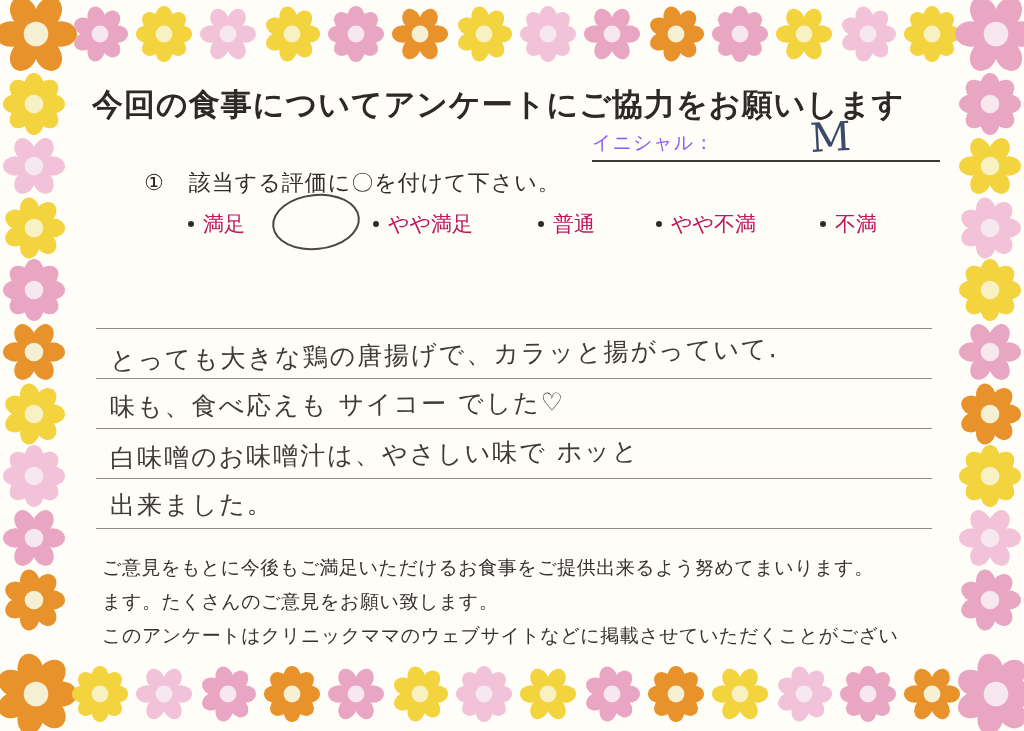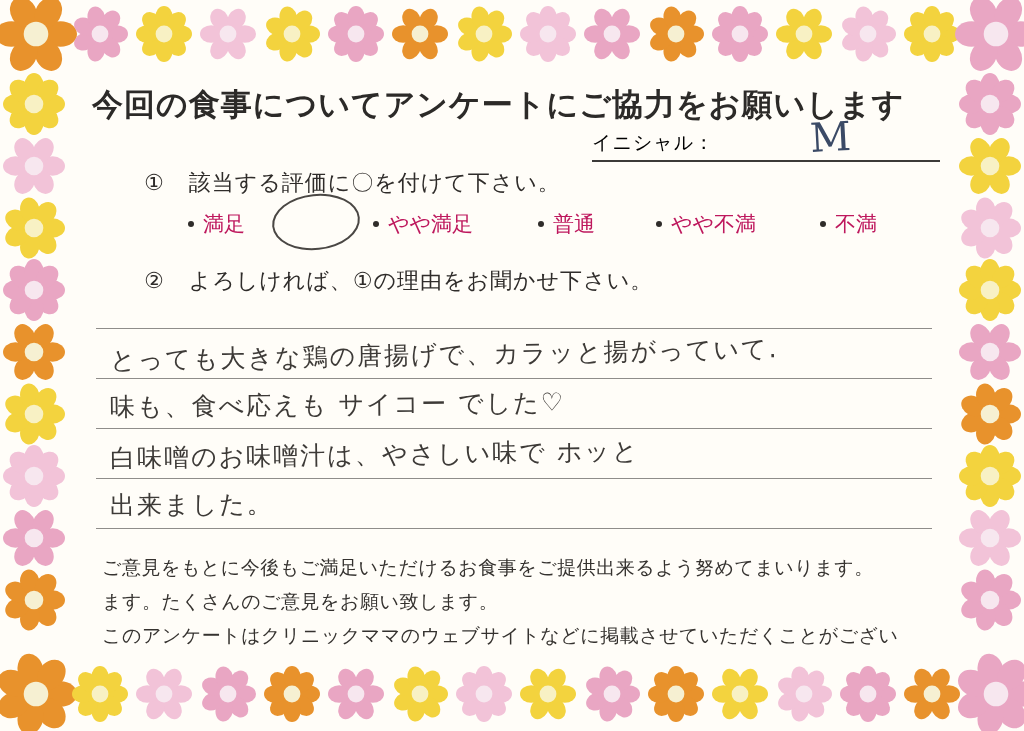--- a/index.html
+++ b/index.html
@@ -56,21 +56,21 @@
     top: 62px;
     width: 350px;
     height: 40px;
   }
   .initial-label {
     position: absolute;
     left: 0;
     top: 6px;
     font-family: Liberation Mono, monospace;
     font-size: 19px;
-    color: #000000;
+    color: #8b5cf6;
     letter-spacing: 1px;
   }
   .initial-underline {
     position: absolute;
     left: 0;
     top: 36px;
     width: 348px;
     height: 0;
     border-bottom: 2px solid #3c3a38;
   }
@@ -823,25 +823,20 @@
         <span class="dot"></span><span>普通</span>
       </div>
       <div class="option" style="left:468px;">
         <span class="dot"></span><span>やや不満</span>
       </div>
       <div class="option" style="left:632px;">
         <span class="dot"></span><span>不満</span>
       </div>
     </div>
 
-    <div class="q2">
-      <span>②</span>
-      &nbsp;
-      <span>よろしければ、①の理由をお聞かせ下さい。</span>
-    </div>
 
     <div class="lines">
       <div class="rule r0"></div>
       <div class="rule r1"></div>
       <div class="rule r2"></div>
       <div class="rule r3"></div>
       <div class="rule r4"></div>
 
       <div class="hand l1">とっても大きな鶏の唐揚げで、カラッと揚がっていて.</div>
       <div class="hand l2">味も、食べ応えも サイコー でした♡</div>

